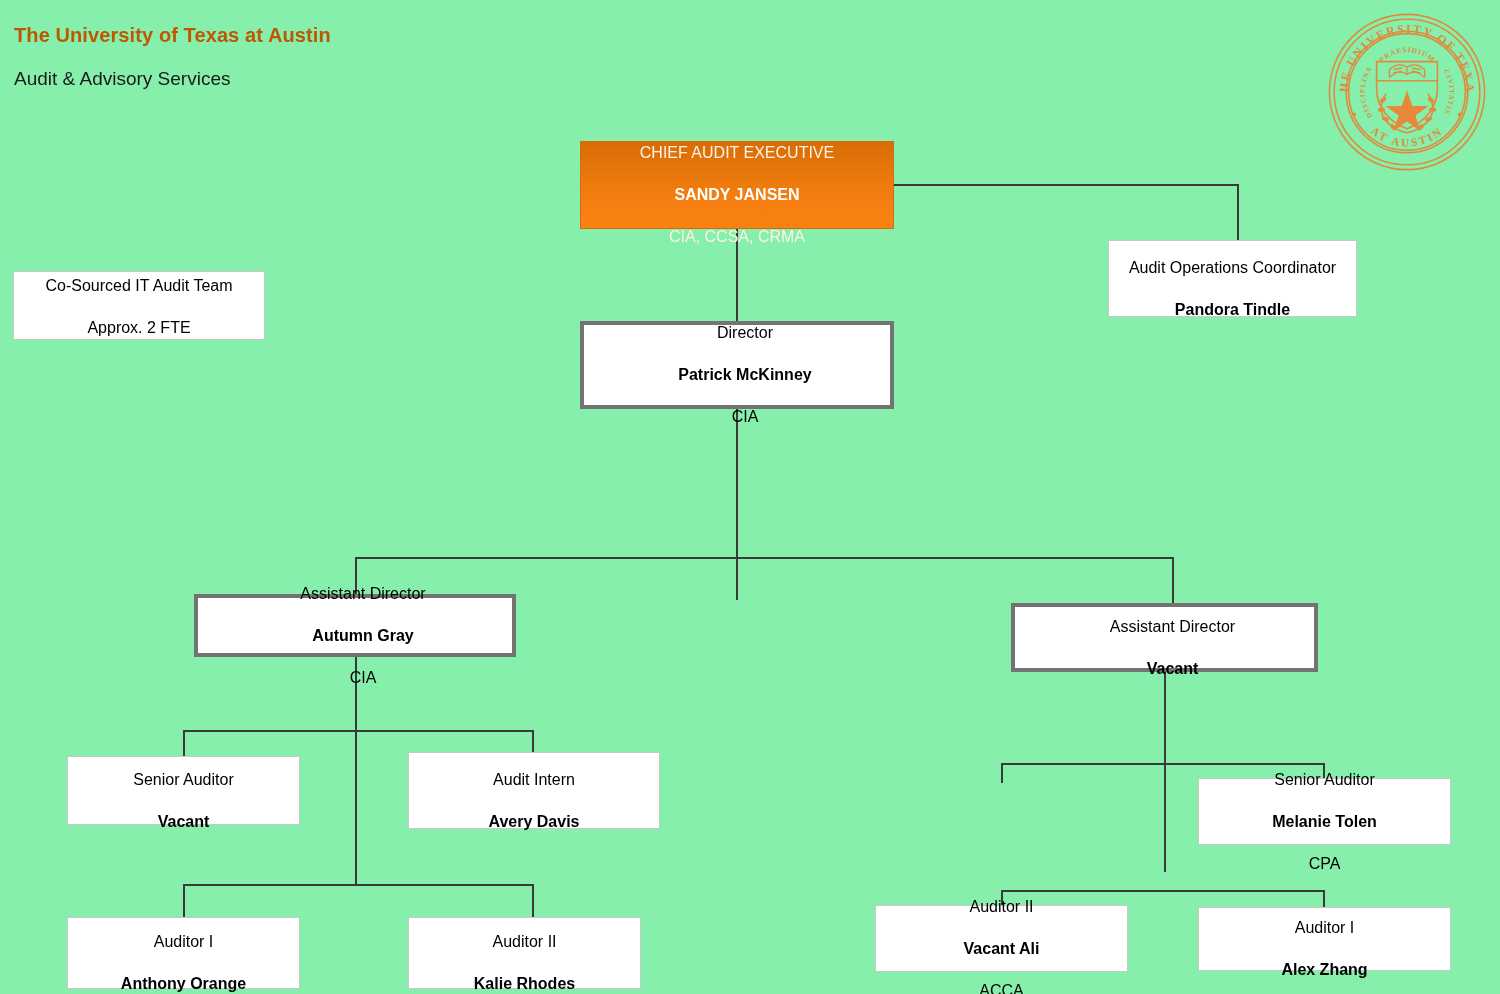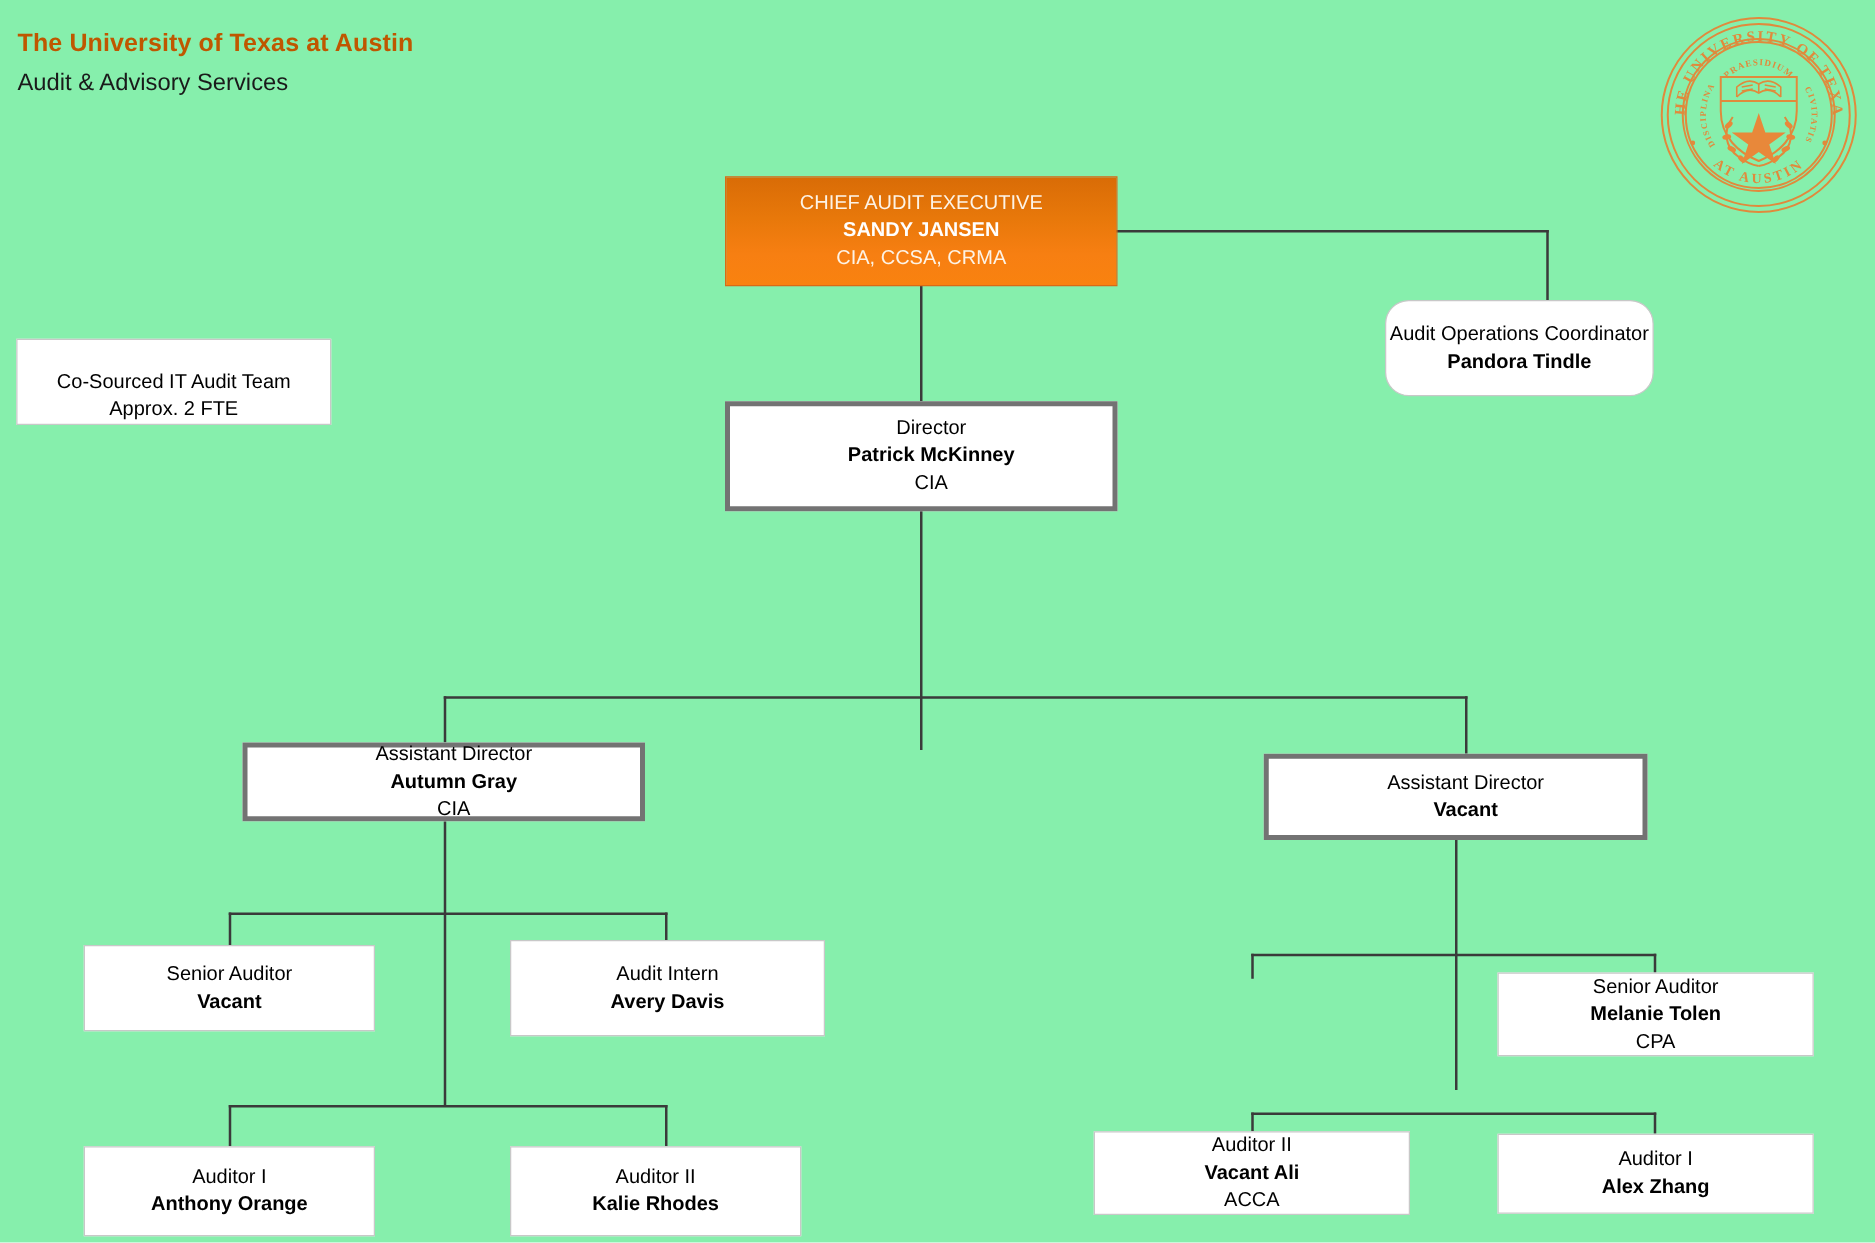--- a/index.html
+++ b/index.html
@@ -32,21 +32,21 @@
     color: #bf5700;
     letter-spacing: 0.1px;
     line-height: 26px;
     white-space: nowrap;
   }
   .hdr-line2 {
     font-size: 19px;
     font-weight: normal;
     color: #1a1a1a;
     line-height: 26px;
-    margin-top: 6px;
+    margin-top: 18px;
     white-space: nowrap;
   }
 
   
   #seal {
     position: absolute;
     left: 1327px;
     top: 12px;
     width: 160px;
     height: 160px;
@@ -62,20 +62,21 @@
     justify-content: center;
     text-align: center;
     background: #ffffff;
     z-index: 3;
   }
   .node .ln {
     display: block;
     line-height: 22px;
     font-size: 16px;
     white-space: nowrap;
+    margin-top: 20px;
   }
   .node .ln.b { font-weight: bold; }
 
   .node.gray {
     border: 1px solid #c8c8c8;
   }
   .node.orange {
     border: 4px solid #737373;
     padding-left: 16px;
   }
@@ -202,21 +203,21 @@
   <div class="hline" style="left:1001px; top:890px; width:324px;"></div>
   <div class="vline" style="left:1001px; top:890px; height:17px;"></div>
   <div class="vline" style="left:1323px; top:890px; height:17px;"></div>
 
   <div class="node filled" style="left:580px; top:141px; width:314px; height:88px;">
     <span class="ln">CHIEF AUDIT EXECUTIVE</span>
     <span class="ln b">SANDY JANSEN</span>
     <span class="ln">CIA, CCSA, CRMA</span>
   </div>
 
-  <div class="node gray" style="left:1108px; top:240px; width:215px; height:77px;border-radius:19px;">
+  <div class="node gray" style="left:1108px; top:240px; width:249px; height:77px;">
     <span class="ln">Audit Operations Coordinator</span>
     <span class="ln b">Pandora Tindle</span>
   </div>
 
   <div class="node gray" style="left:13px; top:271px; width:252px; height:69px;justify-content:flex-end;">
     <span class="ln">Co-Sourced IT Audit Team</span>
     <span class="ln">Approx. 2 FTE</span>
   </div>
 
   <div class="node orange" style="left:580px; top:321px; width:314px; height:88px;">

